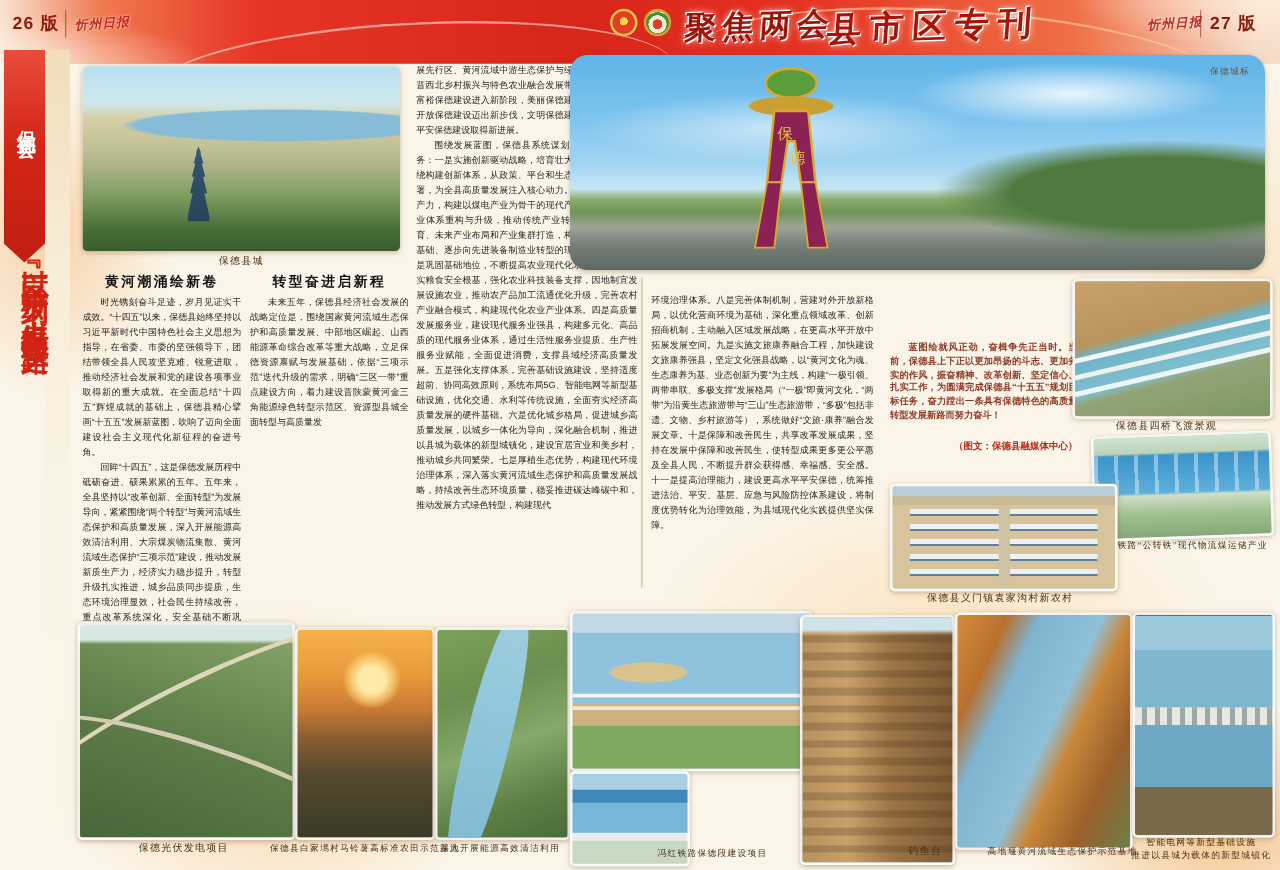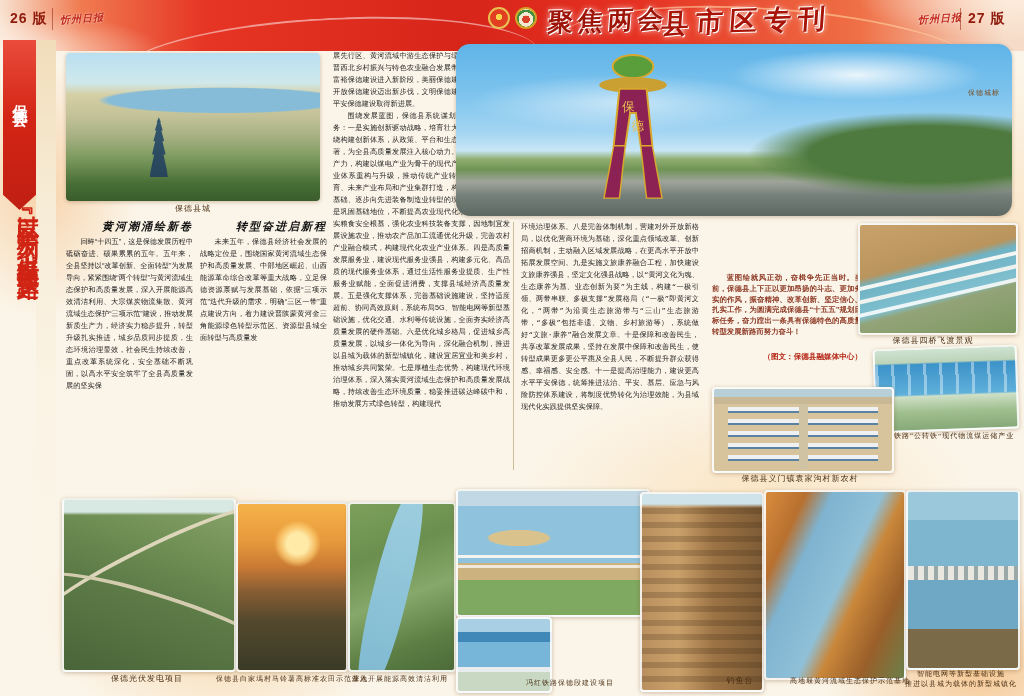--- a/index.html
+++ b/index.html
@@ -65,21 +65,21 @@
       linear-gradient(180deg,#b9dff0 0%,#cfe8ec 20%,#d6d0a6 28%,#c4c298 42%,#aab286 55%,#7f9c60 70%,#486f37 88%,#3a5c2c 100%);}
   .pagoda{position:absolute;left:33%;bottom:16%;width:18px;height:60px;
       background:linear-gradient(180deg,#35596f,#27445a);
       clip-path:polygon(50% 0,62% 8%,58% 8%,72% 22%,64% 22%,80% 40%,70% 40%,88% 62%,76% 62%,95% 88%,100% 100%,0 100%,5% 88%,24% 62%,12% 62%,30% 40%,20% 40%,36% 22%,28% 22%,42% 8%,38% 8%);}
   .ph-hero{border-radius:14px;background:
       radial-gradient(ellipse 180px 36px at 72% 18%,rgba(255,255,255,.85),transparent 70%),
       radial-gradient(ellipse 220px 40px at 30% 34%,rgba(255,255,255,.55),transparent 70%),
       radial-gradient(ellipse 300px 70px at 85% 64%,#4f7a3f 0 40%,transparent 60%),
       linear-gradient(180deg,#5fb4e8 0%,#7ec4ee 30%,#a5d6f2 52%,#c8e6f5 62%,#8fae6f 67%,#6f9355 73%,#9fa49a 80%,#75807a 88%,#5d6862 100%);}
   .hero-cap{position:absolute;right:12px;top:8px;font-size:7px;color:#7c4a1e;letter-spacing:1px;
-            font-family:Liberation Mono, monospace;margin-top:36px;}
+            font-family:Liberation Mono, monospace;}
   .monument{position:absolute;left:22%;top:5%;width:110px;height:90%;}
   .ph-bridge{background:linear-gradient(165deg,#c8a26a 0%,#b9945c 36%,#6fb3c4 42%,#7fbfcf 62%,#93a478 67%,#7d9861 100%);}
   .ph-bridge::before{content:'';position:absolute;left:-12%;top:40%;width:130%;height:4px;background:#f4f6f4;
       box-shadow:0 13px 0 #eef2ee,0 26px 0 rgba(255,255,255,.85);transform:rotate(-13deg);}
   .ph-factory{background:
       linear-gradient(180deg,#cfe3d2 0%,#bcd3b8 16%,#3c93c9 18%,#5fb0da 56%,#cfe0c8 58%,#9fbf8e 78%,#87a878 100%);}
   .ph-factory::before{content:'';position:absolute;left:0;top:18%;width:100%;height:38%;
       background:repeating-linear-gradient(90deg,rgba(255,255,255,.4) 0 3px,transparent 3px 16px);}
   .ph-village{background:linear-gradient(180deg,#b9cfd8 0 10%,#c9b894 10% 18%,#d8c49c 18% 100%);}
   .ph-village::before{content:'';position:absolute;left:8%;top:22%;width:84%;height:70%;
@@ -111,22 +111,22 @@
       repeating-linear-gradient(180deg,rgba(60,40,20,.22) 0 6px,rgba(60,40,20,0) 6px 14px),
       linear-gradient(90deg,#b98f5e 0%,#caa06a 30%,#9c7344 60%,#7e5c36 100%);}
   .ph-autumn{background:linear-gradient(115deg,#d88c3c 0%,#b8702f 18%,#7fb3cf 30%,#8fc0d8 52%,#c9873a 62%,#9a5f2a 80%,#6b7f4a 100%);}
   .ph-dam{background:linear-gradient(180deg,#9cc8dc 0 16%,#7fb6cf 16% 42%,#c4c4b6 42% 50%,#6fa8c4 50% 78%,#7a6a48 78% 100%);}
   .ph-dam::before{content:'';position:absolute;left:0;top:42%;width:100%;height:8%;
       background:repeating-linear-gradient(90deg,#e8e8e0 0 6px,#9aa8a8 6px 10px);}
   
   .col{position:absolute;font-size:7.2px;line-height:12px;color:#1d1d1d;text-align:justify;overflow:hidden;}
   .col p{margin:0;text-indent:2em;}
   .col p.cont{text-indent:0;}
-  .col h3{margin:1px 0 4px;text-align:right;font-size:11px;letter-spacing:2px;color:#111;
-          font-family:"Liberation Serif",serif;font-style:italic;}
+  .col h3{margin:1px 0 4px;text-align:center;font-size:11px;letter-spacing:2px;color:#111;
+          font-family:"Liberation Serif",serif;}
   .vline{position:absolute;left:513px;top:222px;width:1px;height:248px;background:#cdbb98;}
   .closing{position:absolute;left:712px;top:273px;width:150px;height:104px;
            font-size:7.4px;line-height:10.8px;color:#8e3a26;text-align:justify;overflow:hidden;}
   .closing p{margin:0;text-indent:2em;font-weight:bold;}
   .credit{position:absolute;left:712px;top:352px;width:150px;text-align:right;
           font-size:7.6px;font-weight:bold;color:#b5291a;}
   .cap2{font-size:7px;line-height:9.5px;}
 </style>
 </head>
 <body>
@@ -162,20 +162,21 @@
     <span class="p1">以『三区一带』为纲</span><span class="p2">走好绿色转型之路</span>
   </div>
 
   <div class="photo ph-city" style="left:66px;top:53px;width:254px;height:148px;">
     <div class="pagoda"></div>
   </div>
   <div class="cap" style="left:66px;top:204px;width:254px;">保德县城</div>
 
   <div class="col" style="left:66px;top:219px;width:127px;height:287px;">
     <h3>黄河潮涌绘新卷</h3>
+    <p>时光镌刻奋斗足迹，岁月见证实干成效。“十四五”以来，保德县始终坚持以习近平新时代中国特色社会主义思想为指导，在省委、市委的坚强领导下，团结带领全县人民攻坚克难、锐意进取，推动经济社会发展和党的建设各项事业取得新的重大成就。在全面总结“十四五”辉煌成就的基础上，保德县精心擘画“十五五”发展新蓝图，吹响了迈向全面建设社会主义现代化新征程的奋进号角。</p>
     <p>回眸“十四五”，这是保德发展历程中砥砺奋进、硕果累累的五年。五年来，全县坚持以“改革创新、全面转型”为发展导向，紧紧围绕“两个转型”与黄河流域生态保护和高质量发展，深入开展能源高效清洁利用、大宗煤炭物流集散、黄河流域生态保护“三项示范”建设，推动发展新质生产力，经济实力稳步提升，转型升级扎实推进，城乡品质同步提质，生态环境治理显效，社会民生持续改善，重点改革系统深化，安全基础不断巩固，以高水平安全筑牢了全县高质量发展的坚实保</p>
   </div>
   <div class="col" style="left:200px;top:219px;width:127px;height:287px;">
     <h3>转型奋进启新程</h3>
     <p>未来五年，保德县经济社会发展的战略定位是，围绕国家黄河流域生态保护和高质量发展、中部地区崛起、山西能源革命综合改革等重大战略，立足保德资源禀赋与发展基础，依据“三项示范”迭代升级的需求，明确“三区一带”重点建设方向，着力建设晋陕蒙黄河金三角能源绿色转型示范区、资源型县城全面转型与高质量发</p>
   </div>
   <div class="col" style="left:333px;top:50px;width:177px;height:456px;">
     <p class="cont">展先行区、黄河流域中游生态保护与绿色发展样板区、晋西北乡村振兴与特色农业融合发展带。主要目标是，富裕保德建设进入新阶段，美丽保德建设形成新局面，开放保德建设迈出新步伐，文明保德建设取得新成效，平安保德建设取得新进展。</p>
     <p>围绕发展蓝图，保德县系统谋划了十一项重点任务：一是实施创新驱动战略，培育壮大发展新动能，围绕构建创新体系，从政策、平台和生态三个层面发力部署，为全县高质量发展注入核心动力。二是发展新质生产力，构建以煤电产业为骨干的现代产业体系，聚焦产业体系重构与升级，推动传统产业转型、新兴产业培育、未来产业布局和产业集群打造，构建以煤电产业为基础、逐步向先进装备制造业转型的现代产业体系。三是巩固基础地位，不断提高农业现代化水平，全方位夯实粮食安全根基，强化农业科技装备支撑，因地制宜发展设施农业，推动农产品加工流通优化升级，完善农村产业融合模式，构建现代化农业产业体系。四是高质量发展服务业，建设现代服务业强县，构建多元化、高品质的现代服务业体系，通过生活性服务业提质、生产性服务业赋能，全面促进消费，支撑县域经济高质量发展。五是强化支撑体系，完善基础设施建设，坚持适度超前、协同高效原则，系统布局5G、智能电网等新型基础设施，优化交通、水利等传统设施，全面夯实经济高质量发展的硬件基础。六是优化城乡格局，促进城乡高质量发展，以城乡一体化为导向，深化融合机制，推进以县城为载体的新型城镇化，建设宜居宜业和美乡村，推动城乡共同繁荣。七是厚植生态优势，构建现代环境治理体系，深入落实黄河流域生态保护和高质量发展战略，持续改善生态环境质量，稳妥推进碳达峰碳中和，推动发展方式绿色转型，构建现代</p>
   </div>
@@ -188,21 +189,21 @@
       <ellipse cx="50" cy="33" rx="35" ry="8" fill="#caa032"></ellipse>
       <path d="M36 37 L64 37 L70 96 L58 96 L53 62 L47 62 L42 96 L30 96 Z" fill="#8c2153" stroke="#d9a92e" stroke-width="2"></path>
       <path d="M30 96 L42 96 L36 150 L20 150 Z" fill="#8c2153" stroke="#d9a92e" stroke-width="1.5"></path>
       <path d="M58 96 L70 96 L80 150 L64 150 Z" fill="#8c2153" stroke="#d9a92e" stroke-width="1.5"></path>
       <text x="45" y="60" font-size="13" fill="#e8c251" text-anchor="middle">保</text>
       <text x="55" y="80" font-size="13" fill="#e8c251" text-anchor="middle">德</text>
     </svg>
     <span class="hero-cap">保德城标</span>
   </div>
 
-  <div class="col" style="left:521px;top:221px;width:178px;height:250px;font-family:Liberation Mono, monospace;">
+  <div class="col" style="left:521px;top:234px;width:178px;height:250px;">
     <p class="cont">环境治理体系。八是完善体制机制，营建对外开放新格局，以优化营商环境为基础，深化重点领域改革、创新招商机制，主动融入区域发展战略，在更高水平开放中拓展发展空间。九是实施文旅康养融合工程，加快建设文旅康养强县，坚定文化强县战略，以“黄河文化为魂、生态康养为基、业态创新为要”为主线，构建“一极引领、两带串联、多极支撑”发展格局（“一极”即黄河文化，“两带”为沿黄生态旅游带与“三山”生态旅游带，“多极”包括非遗、文物、乡村旅游等），系统做好“文旅·康养”融合发展文章。十是保障和改善民生，共享改革发展成果，坚持在发展中保障和改善民生，使转型成果更多更公平惠及全县人民，不断提升群众获得感、幸福感、安全感。十一是提高治理能力，建设更高水平平安保德，统筹推进法治、平安、基层、应急与风险防控体系建设，将制度优势转化为治理效能，为县域现代化实践提供坚实保障。</p>
   </div>
   <div class="closing">
     <p>蓝图绘就风正劲，奋楫争先正当时。当前，保德县上下正以更加昂扬的斗志、更加务实的作风，振奋精神、改革创新、坚定信心、扎实工作，为圆满完成保德县“十五五”规划目标任务，奋力蹚出一条具有保德特色的高质量转型发展新路而努力奋斗！</p>
   </div>
   <div class="credit">（图文：保德县融媒体中心）</div>
 
   <div class="photo ph-bridge framed" style="left:858px;top:223px;width:156px;height:108px;"></div>
   <div class="cap" style="left:842px;top:336px;width:182px;">保德县四桥飞渡景观</div>
 

